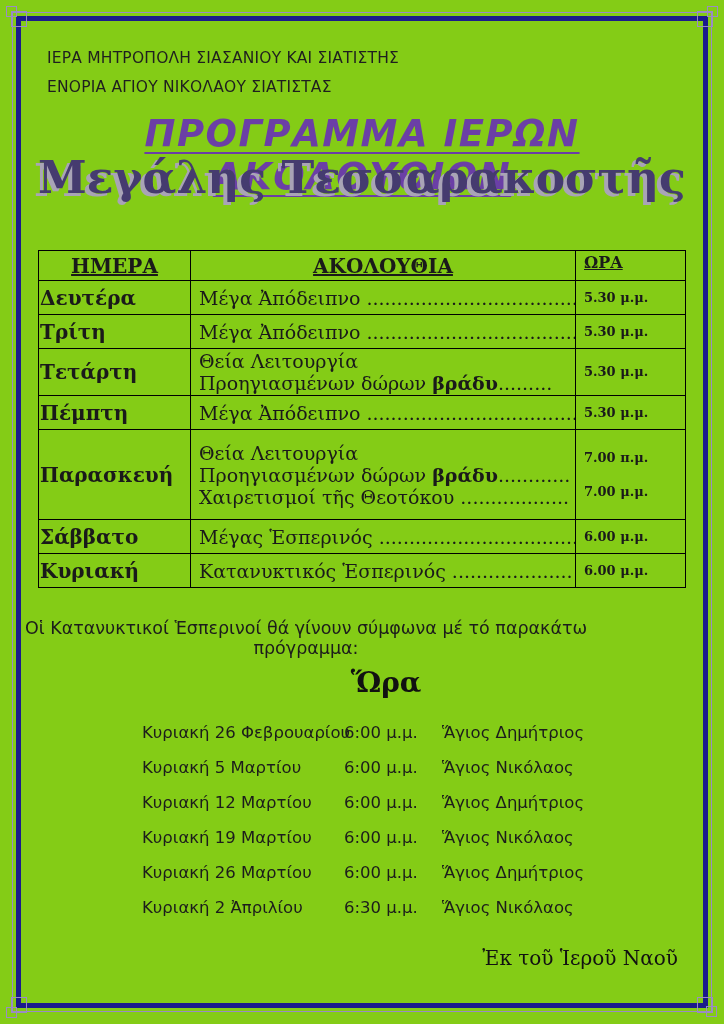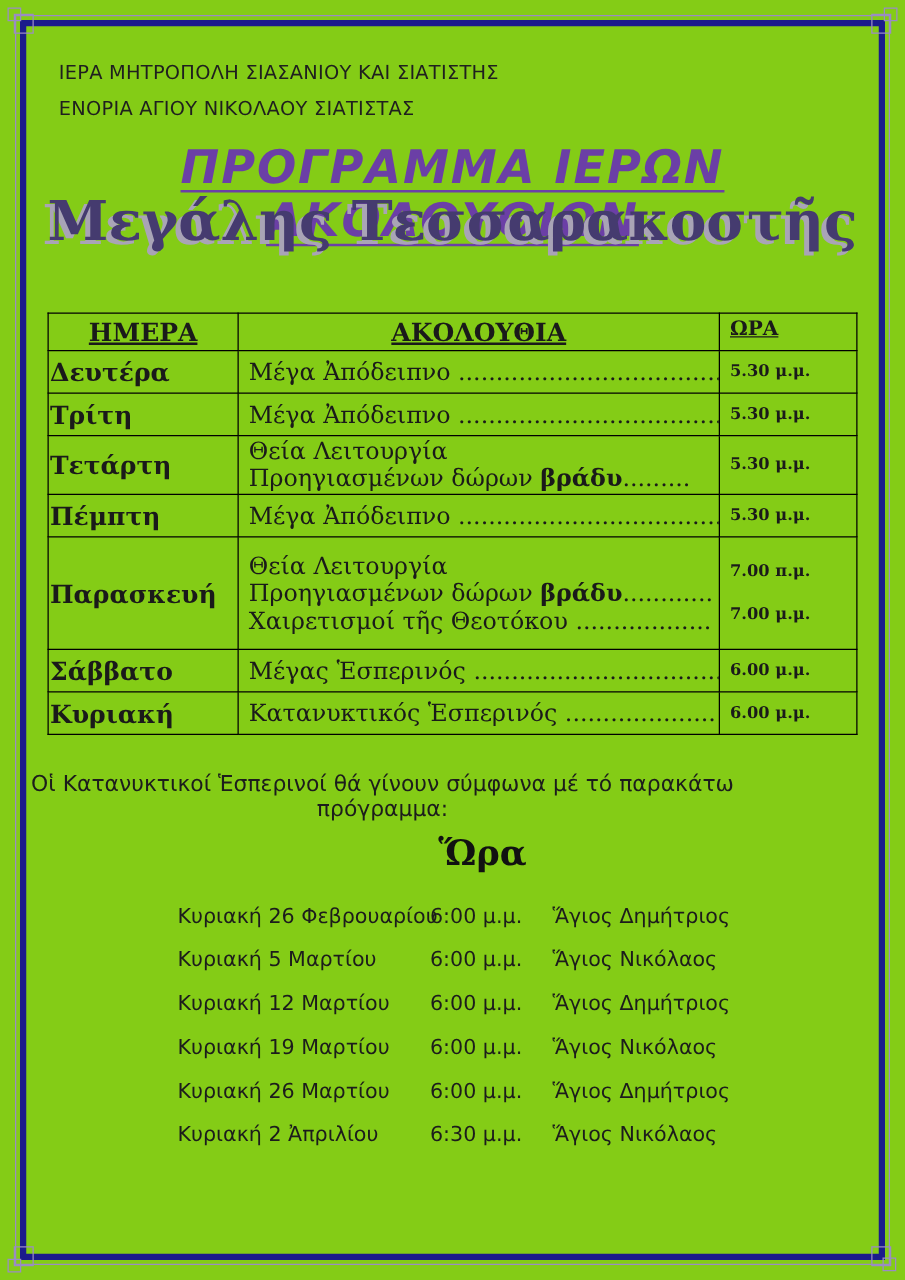--- a/index.html
+++ b/index.html
@@ -210,14 +210,15 @@
 
     <div>Κυριακή 26 Μαρτίου</div>
     <div>6:00 μ.μ.</div>
     <div>Ἅγιος Δημήτριος</div>
 
     <div>Κυριακή 2 Ἀπριλίου</div>
     <div>6:30 μ.μ.</div>
     <div>Ἅγιος Νικόλαος</div>
   </div>
 
+  <div class="footer">Ἐκ τοῦ Ἱεροῦ Ναοῦ</div>
 
 </div>
 
 </body></html>

